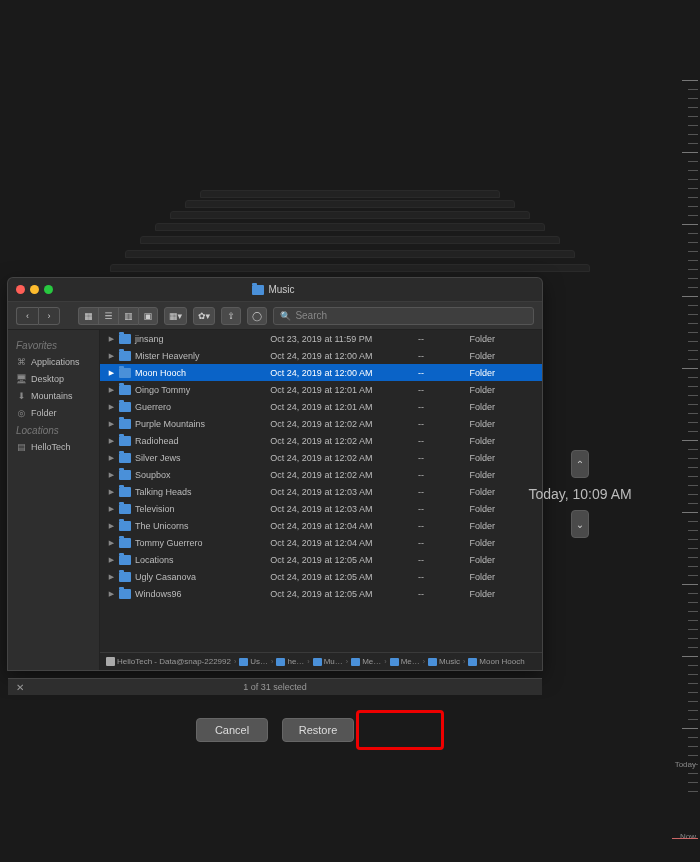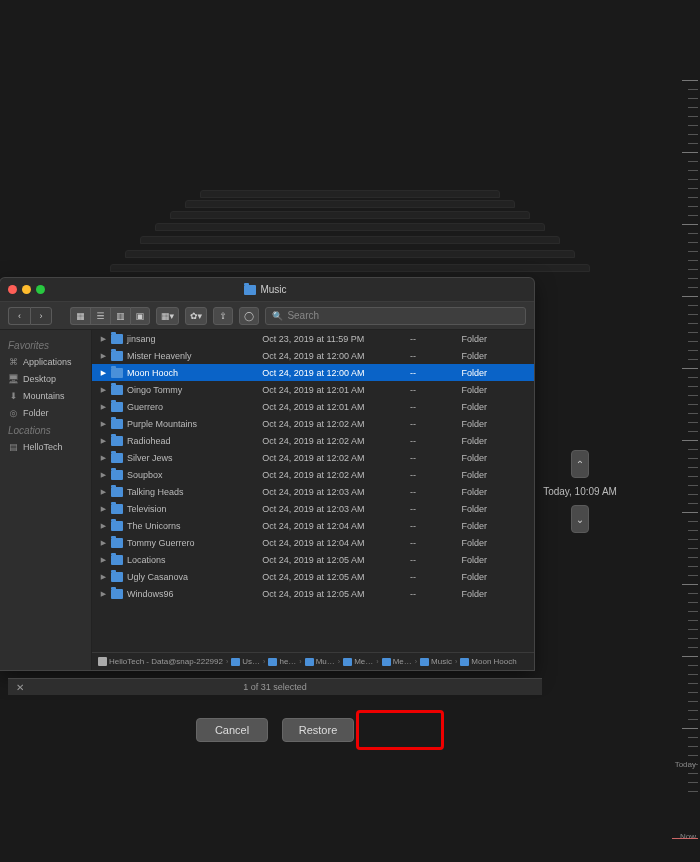--- a/index.html
+++ b/index.html
@@ -1,19 +1,19 @@
 <!DOCTYPE html>
 <html><head>
 <meta charset="utf-8">
 <style>
   * { margin: 0; padding: 0; box-sizing: border-box; font-family: -apple-system, "Helvetica Neue", sans-serif; }
   body { background: #1a1a1a; width: 700px; height: 862px; overflow: hidden; position: relative; color: #aaa; }
   .ghost { position: absolute; left: 50%; transform: translateX(-50%); height: 8px; background: #2a2a2a; border: 1px solid #3a3a3a; border-radius: 3px 3px 0 0; opacity: 0.5; }
 
-  .finder { position: absolute; left: 0; top: 278px; width: 534px; background: #2b2b2b; border-radius: 5px 5px 0 0; box-shadow: 0 0 0 1px #444, 0 6px 20px rgba(0,0,0,.5); font-size: 10px; }
+  .finder { position: absolute; left: 8px; top: 278px; width: 534px; background: #2b2b2b; border-radius: 5px 5px 0 0; box-shadow: 0 0 0 1px #444, 0 6px 20px rgba(0,0,0,.5); font-size: 10px; }
   .titlebar { height: 24px; display: flex; align-items: center; padding: 0 8px; border-bottom: 1px solid #3c3c3c; }
   .traffic { display: flex; gap: 5px; }
   .dot { width: 9px; height: 9px; border-radius: 50%; }
   .red { background: #ff5f57; } .yellow { background: #febc2e; } .green { background: #28c840; }
   .title { flex: 1; text-align: center; display: flex; align-items: center; justify-content: center; gap: 4px; font-size: 10px; color: #ccc; }
   .folder-ico { width: 12px; height: 10px; background: #4a90d9; border-radius: 1px; position: relative; }
   .folder-ico:before { content: ""; position: absolute; top: -2px; left: 0; width: 5px; height: 2px; background: #4a90d9; border-radius: 1px 1px 0 0; }
 
   .toolbar { height: 28px; display: flex; align-items: center; padding: 0 8px; gap: 6px; background: #343434; border-bottom: 1px solid #222; }
   .tb-btn { height: 18px; min-width: 20px; background: #4a4a4a; border: 1px solid #5a5a5a; border-radius: 3px; display: flex; align-items: center; justify-content: center; color: #ccc; padding: 0 4px; font-size: 9px; }
@@ -59,21 +59,21 @@
   .btn { width: 72px; height: 24px; background: #555; border: 1px solid #666; border-radius: 4px; color: #ddd; font-size: 11px; display: flex; align-items: center; justify-content: center; }
   .highlight-box { position: absolute; border: 3px solid #e00; border-radius: 4px; pointer-events: none; }
 
   .timeline { position: absolute; right: 0; top: 40px; width: 30px; height: 800px; }
   .tick { position: absolute; right: 2px; height: 1px; width: 10px; background: #555; }
   .tick.big { width: 16px; background: #777; }
   .tl-label { position: absolute; right: 4px; font-size: 8px; color: #888; }
 
   .side-ctrl { position: absolute; left: 550px; top: 450px; width: 60px; display: flex; flex-direction: column; align-items: center; gap: 8px; }
   .sc-btn { width: 18px; height: 28px; background: #4a4a4a; border: 1px solid #5a5a5a; border-radius: 4px; color: #ccc; display: flex; align-items: center; justify-content: center; font-size: 10px; }
-  .sc-label { font-size: 10px; color: #bbb; white-space: nowrap; }
+  .sc-label { font-size: 14px; color: #bbb; white-space: nowrap; }
 </style>
 </head>
 <body>
 
 <div>
   <div class="ghost" style="top:190px;width:300px;left:50%;"></div>
   <div class="ghost" style="top:200px;width:330px;left:50%;"></div>
   <div class="ghost" style="top:211px;width:360px;left:50%;"></div>
   <div class="ghost" style="top:223px;width:390px;left:50%;"></div>
   <div class="ghost" style="top:236px;width:420px;left:50%;"></div>

